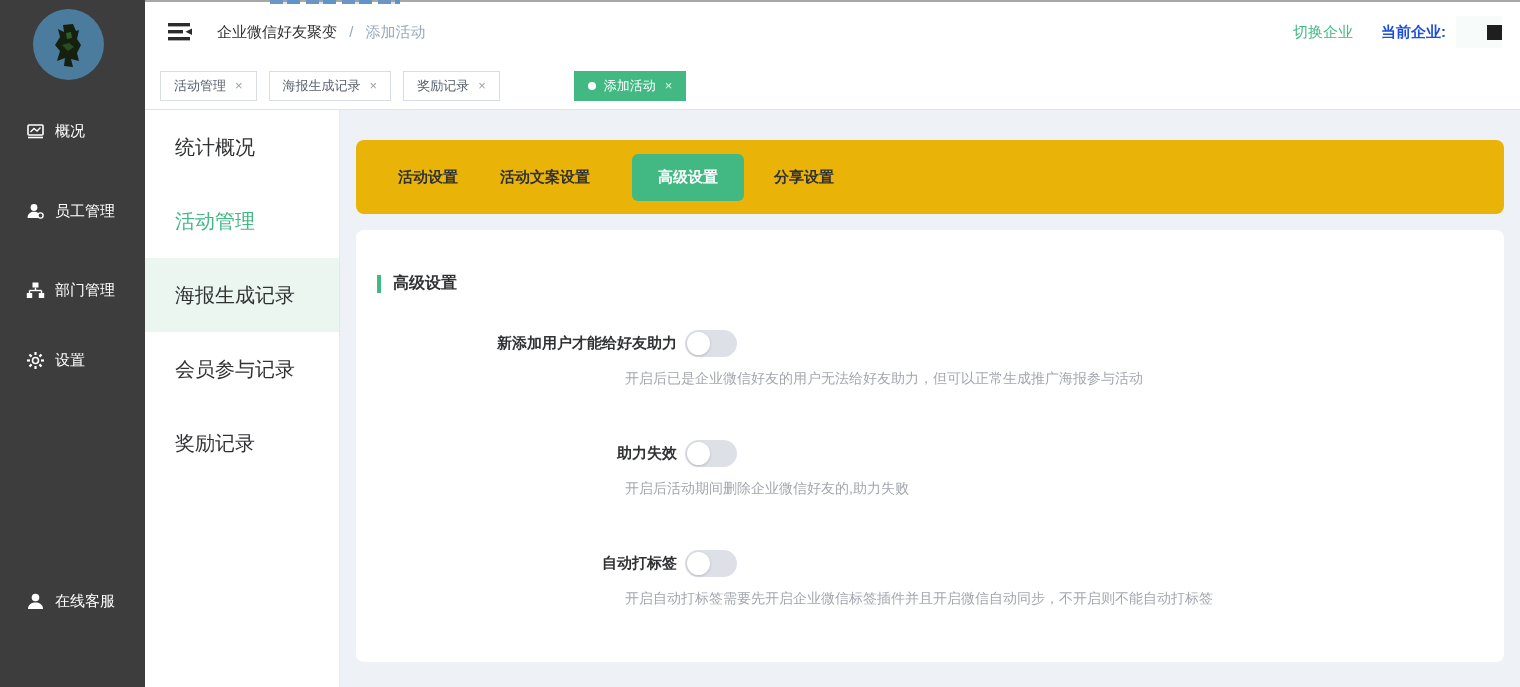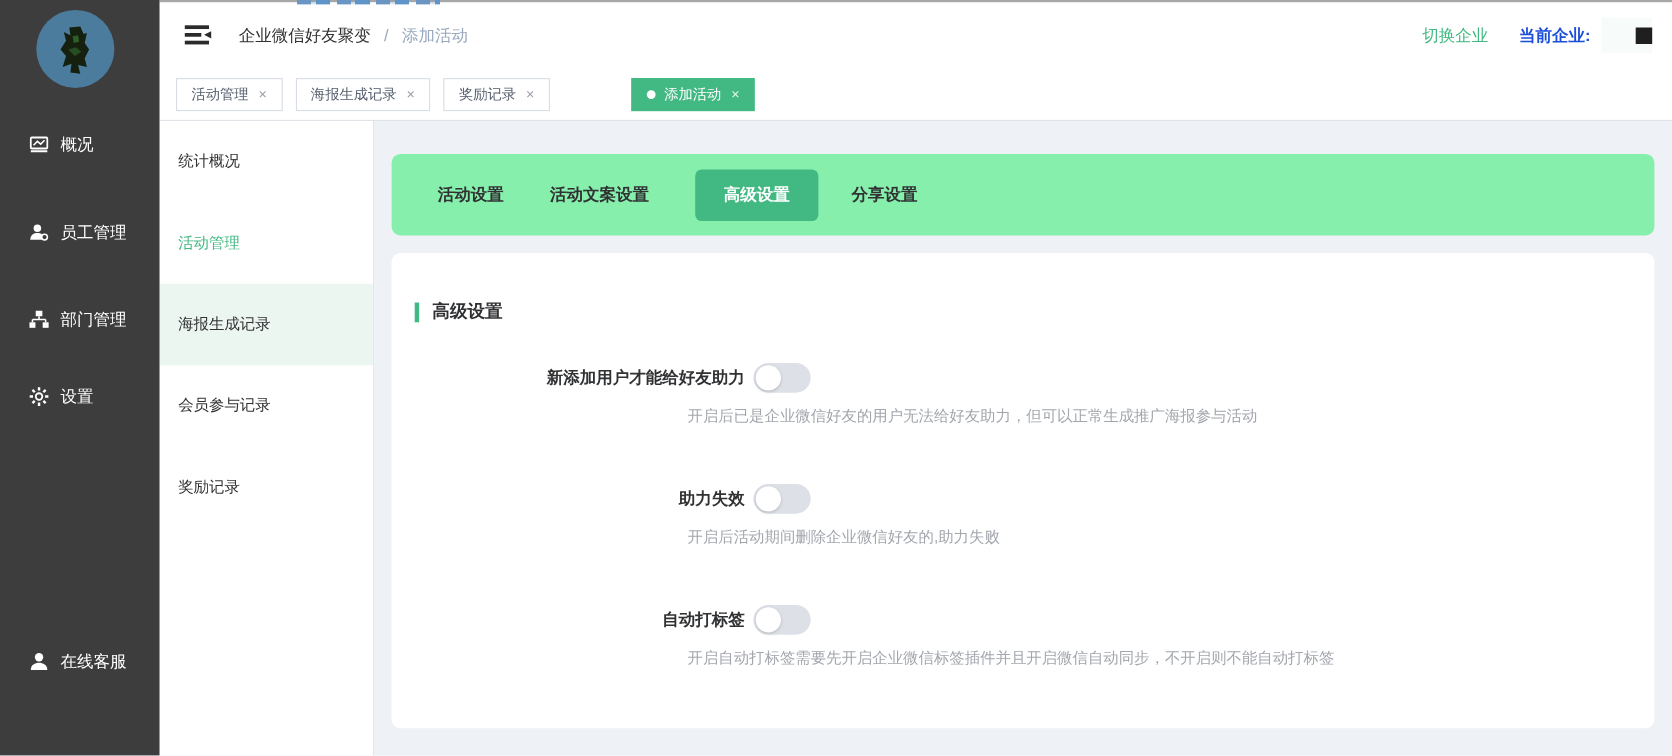--- a/index.html
+++ b/index.html
@@ -37,29 +37,29 @@
   .tag { height:30px; display:flex; align-items:center; padding:0 13px; border:1px solid #d8dce5;
          background:#fff; color:#57606f; font-size:13px; margin-right:12px; cursor:pointer; white-space:nowrap; }
   .tag .close { margin-left:9px; color:#9aa0a8; font-size:13px; cursor:pointer; }
   .tag.active { background:#42b983; border-color:#42b983; color:#fff; margin-left:62px; }
   .tag.active .dot { width:8px; height:8px; border-radius:50%; background:#fff; margin-right:8px; }
   .tag.active .close { color:#e3f5ec; }
 
   
   .subsidebar { position:absolute; left:145px; top:110px; width:195px; height:577px; background:#fff;
                 border-right:1px solid #e4e7ed; z-index:2; }
-  .sub-item { height:74px; display:flex; align-items:center; padding-left:17px; font-size:14px;
+  .sub-item { height:74px; display:flex; align-items:center; padding-left:30px; font-size:20px;
               color:#303133; cursor:pointer; white-space:nowrap; }
   .sub-item.active { color:#42b983; }
   .sub-item.hover { background:#ecf6f1; }
 
   
   .main { position:absolute; left:340px; top:110px; width:1180px; height:577px; background:#eef1f6; }
 
-  .tabs-card { position:absolute; left:16px; top:30px; width:1148px; height:74px; background:#86efac;
+  .tabs-card { position:absolute; left:16px; top:30px; width:1148px; height:74px; background:#eab308;
                border-radius:8px; display:flex; align-items:center; padding-left:42px; }
   .tab { font-size:15px; font-weight:700; color:#303133; margin-right:42px; cursor:pointer; white-space:nowrap; }
   .tab.active { background:#42b983; color:#fff; border-radius:6px; padding:14px 26px; margin-right:30px; }
 
   .content-card { position:absolute; left:16px; top:120px; width:1148px; height:432px; background:#fff;
                   border-radius:8px; }
   .section-head { position:absolute; left:21px; top:43px; display:flex; align-items:center; }
   .section-bar { width:4px; height:18px; background:#42b983; margin-right:12px; }
   .section-title { font-size:16px; font-weight:700; color:#303133; }
 

